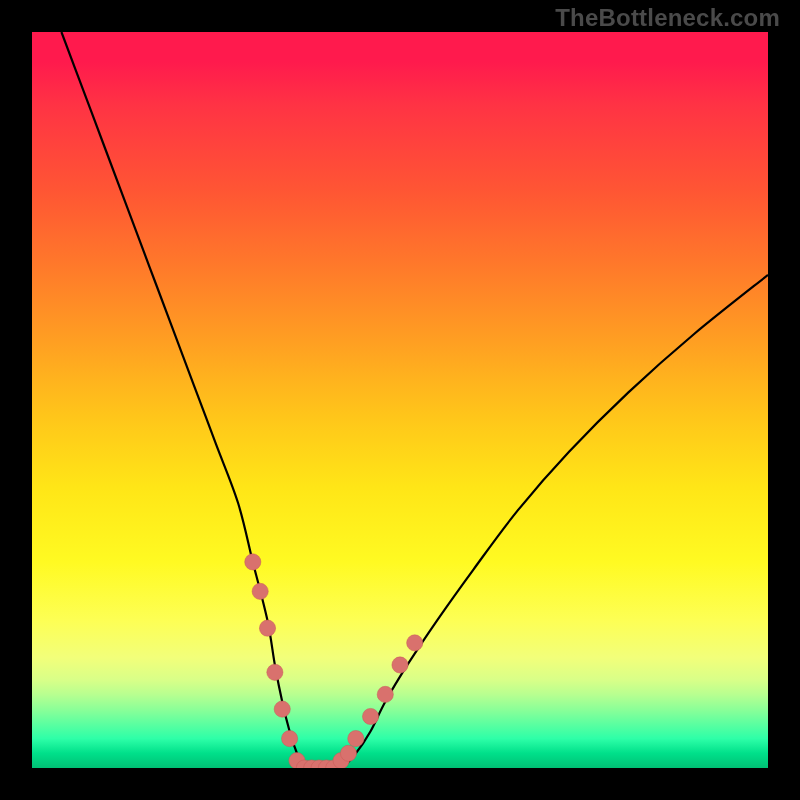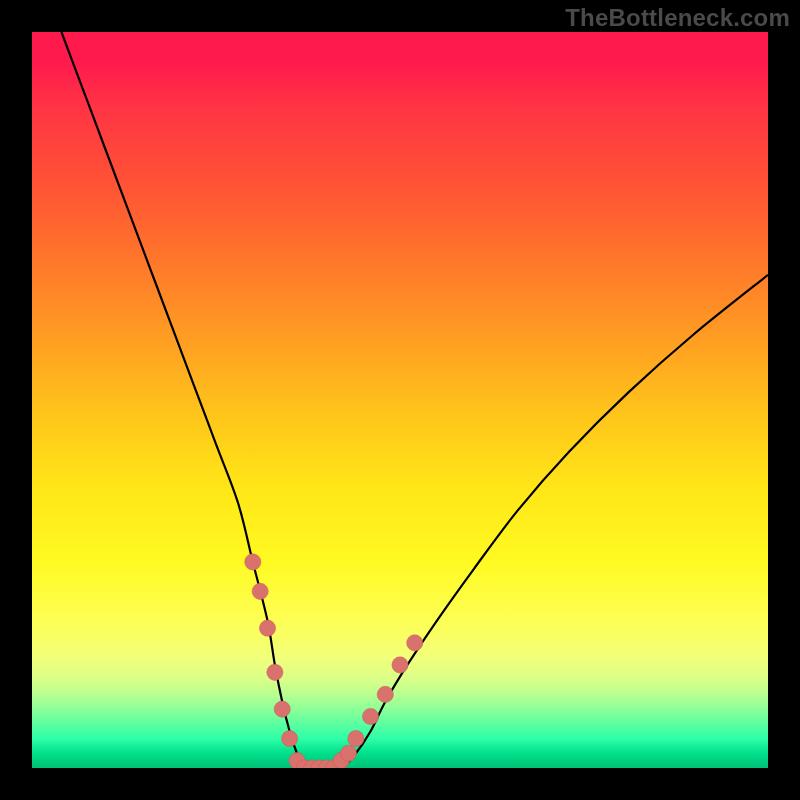--- a/index.html
+++ b/index.html
@@ -50,21 +50,21 @@
       #8cff98 92%,
       #5cffa0 94%,
       #2effa8 96%,
       #00e08a 98%,
       #00c074 100%
     );
   }
   .watermark {
     position: absolute;
     top: 4px;
-    right: 10px;
+    right: 20px;
     color: #4a4a4a;
     font-size: 24px;
     font-weight: 600;
     letter-spacing: 0.2px;
     z-index: 5;
     margin-left: 45px;
   }
   svg.curve {
     position: absolute;
     top: 0;

